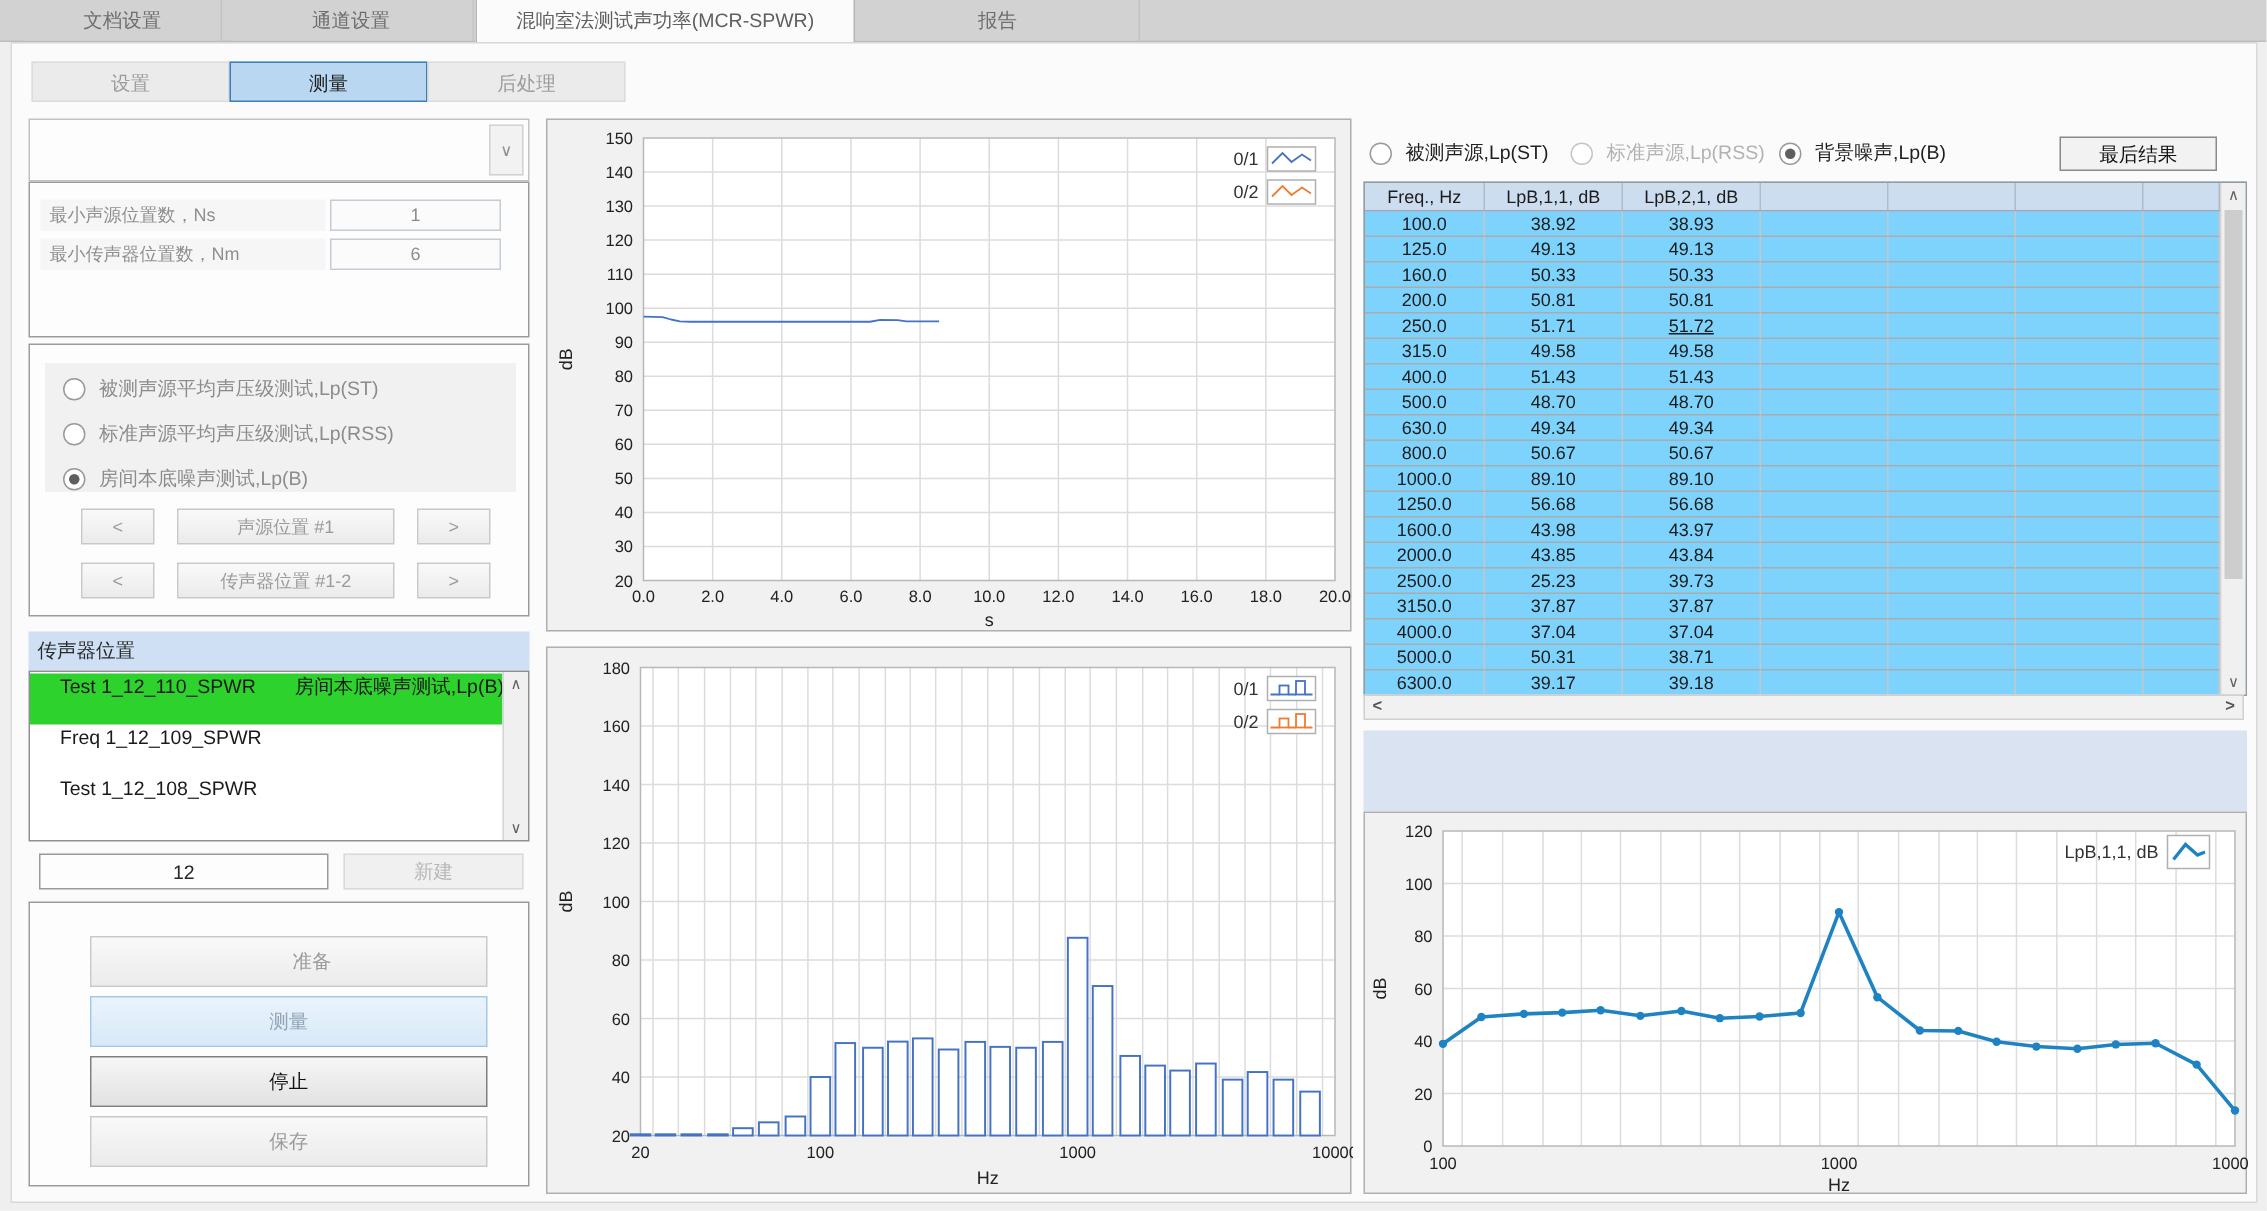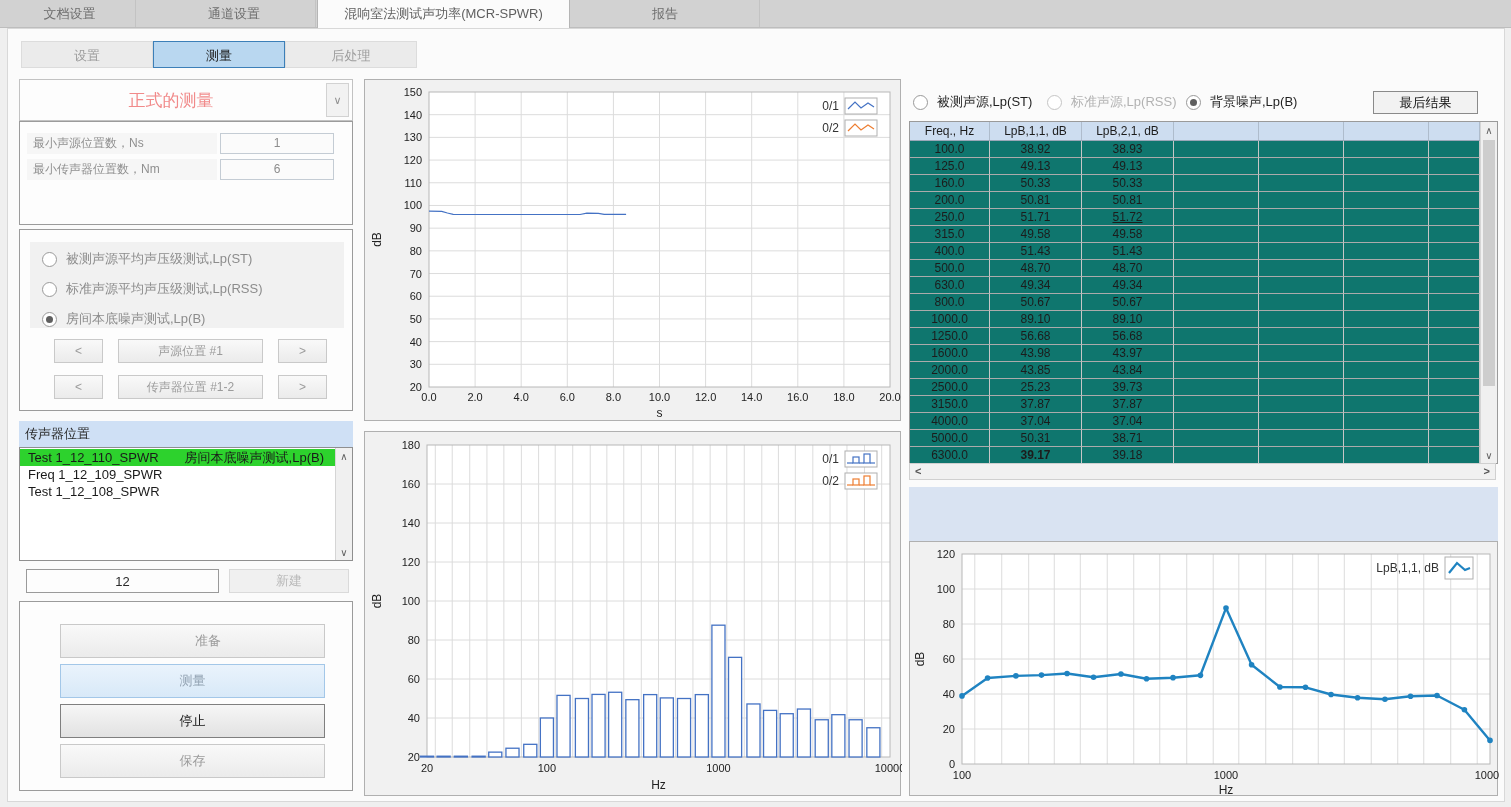--- a/index.html
+++ b/index.html
@@ -27,21 +27,21 @@
   
   .test-type-box{position:absolute;left:11px;top:200px;width:334px;height:182px;background:#fdfdfd;border:1px solid #9b9b9b;box-sizing:border-box;}
   .radio-area{position:absolute;left:10px;top:12px;width:314px;height:86px;background:#f1f1f1;}
   .radio-row{position:absolute;left:12px;height:18px;display:flex;align-items:center;font-size:13px;color:#8c8c8c;}
   .radio{width:13px;height:13px;border:1px solid #9a9a9a;border-radius:50%;background:#fff;margin-right:9px;position:relative;flex:none;}
   .radio.checked::after{content:"";position:absolute;left:3px;top:3px;width:7px;height:7px;border-radius:50%;background:#5f5f5f;}
   .radio.dim{border-color:#c5c5c5;}
   
   .filelist-label{position:absolute;left:11px;top:392px;width:334px;height:26px;line-height:26px;background:#cfe0f5;color:#2a2a2a;font-size:13px;padding-left:6px;box-sizing:border-box;}
   .filelist{position:absolute;left:11px;top:418px;width:334px;height:114px;background:#fff;border:1px solid #8f8f8f;box-sizing:border-box;}
-  .fitem{height:17px;line-height:17px;font-size:13px;color:#1a1a1a;padding-left:8px;white-space:pre;overflow:hidden;}
+  .fitem{height:34px;line-height:17px;font-size:13px;color:#1a1a1a;padding-left:20px;white-space:pre;overflow:hidden;}
   .fitem.sel{background:#2dd22d;}
   .vscroll{position:absolute;right:0;top:0;bottom:0;width:17px;background:#f0f0f0;border-left:1px solid #d5d5d5;box-sizing:border-box;}
   .sarrow{position:absolute;left:0;width:16px;height:16px;display:flex;align-items:center;justify-content:center;color:#606060;font-size:10px;}
   .count-btn{position:absolute;left:18px;top:540px;width:193px;height:24px;background:#fdfdfd;border:1px solid #9a9a9a;color:#2a2a2a;font-size:13px;display:flex;align-items:center;justify-content:center;box-sizing:border-box;}
   .new-btn{position:absolute;left:221px;top:540px;width:120px;height:24px;background:#f0f0f0;border:1px solid #dadada;color:#b8b8b8;font-size:13px;display:flex;align-items:center;justify-content:center;box-sizing:border-box;}
   
   .actions{position:absolute;left:11px;top:572px;width:334px;height:190px;background:#fdfdfd;border:1px solid #9b9b9b;box-sizing:border-box;}
   .action-btn{left:40px;width:265px;height:34px;font-size:13px;}
   .action-btn.highlighted{background:linear-gradient(#eaf3fc,#d8e9f8);border:1px solid #a3c7e8;color:#93a3b3;}
   .action-btn.enabled{background:linear-gradient(#f6f6f6,#e2e2e2);border:1px solid #7f7f7f;color:#111;}
@@ -49,51 +49,50 @@
   .chart-panel{position:absolute;background:#f1f1f1;border:1px solid #b0b0b0;box-sizing:border-box;}
   .cp1{left:356px;top:50px;width:537px;height:342px;}
   .cp2{left:356px;top:402px;width:537px;height:365px;}
   .cp3{left:901px;top:512px;width:589px;height:255px;}
   .chart-panel svg{position:absolute;left:0;top:0;}
   
   .ropt{position:absolute;top:64px;height:18px;display:flex;align-items:center;font-size:13px;color:#1f1f1f;}
   .ropt.dim{color:#b2b2b2;}
   .final-btn{position:absolute;left:1365px;top:62px;width:105px;height:23px;background:#f2f2f2;border:1px solid #8a8a8a;color:#111;font-size:13px;display:flex;align-items:center;justify-content:center;box-sizing:border-box;}
   
-  .rtable{position:absolute;left:901px;top:92px;width:587px;height:341px;background:#0f766e;border:1px solid #9a9a9a;box-sizing:content-box;}
+  .rtable{position:absolute;left:901px;top:92px;width:587px;height:341px;background:#7dd3fc;border:1px solid #9a9a9a;box-sizing:content-box;}
   .trow{display:flex;height:17px;}
   .trow.head{height:18px;background:#cdddf0;border-bottom:1px solid #9aa7b8;}
   .tcell{height:100%;line-height:17px;font-size:12px;color:#1c1c1c;text-align:center;border-right:1px solid #c6c6c6;box-sizing:border-box;flex:none;overflow:hidden;}
   .trow.head .tcell{line-height:18px;border-right:1px solid #aebccc;}
   .trow.body .tcell{border-bottom:1px solid #ababab;}
   .hscroll{position:absolute;left:901px;top:434px;width:587px;height:17px;background:#f1f1f1;border:1px solid #d0d0d0;box-sizing:border-box;}
   .hscroll .ar{position:absolute;top:0;height:15px;line-height:15px;color:#555;font-size:11px;font-weight:bold;}
   .blue-panel{position:absolute;left:901px;top:458px;width:589px;height:54px;background:#d9e3f2;}
   .thumb{position:absolute;left:2px;width:12px;background:#cdcdcd;}
 </style>
 </head>
 <body>
 
 <div class="app">
   <div class="tabbar" id="tabbar">
-      <div class="tab" style="left: 4px; width: 132px;">文档设置</div>
+      <div class="tab" style="left: 16px; width: 132px;">文档设置</div>
       <div class="tab" style="left: 153px; width: 163px;">通道设置</div>
       <div class="tab" style="left: 571px; width: 189px;">报告</div>
       <div class="tab active" style="left: 317px; width: 253px;">混响室法测试声功率(MCR-SPWR)</div>
     </div>
 
   <div class="content">
     <div id="subtabs">
         <div class="subtab" style="left: 13px;">设置</div>
         <div class="subtab active" style="left: 145px;">测量</div>
         <div class="subtab" style="left: 277px;">后处理</div>
       </div>
 
     <div class="mode-select">
-      <span class="mode-title">正式的测量</span>
       <span class="mode-dd">∨</span>
     </div>
 
     <div class="params-box" id="paramsBox">
         <div class="param-label" style="top: 11px;">最小声源位置数，Ns</div>
         <div class="param-input" style="top: 11px;">1</div>
         <div class="param-label" style="top: 37px;">最小传声器位置数，Nm</div>
         <div class="param-input" style="top: 37px;">6</div>
       </div>
 
@@ -473,21 +472,21 @@
             <div class="tcell" style="width: 80px;">5000.0</div>
             <div class="tcell" style="width: 92px;">50.31</div>
             <div class="tcell" style="width: 92px;">38.71</div>
             <div class="tcell" style="width: 85px;"></div>
             <div class="tcell" style="width: 85px;"></div>
             <div class="tcell" style="width: 85px;"></div>
             <div class="tcell" style="width: 51px;"></div>
           </div>
           <div class="trow body">
             <div class="tcell" style="width: 80px;">6300.0</div>
-            <div class="tcell" style="width: 92px; font-weight: bold;">39.17</div>
+            <div class="tcell" style="width: 92px;">39.17</div>
             <div class="tcell" style="width: 92px;">39.18</div>
             <div class="tcell" style="width: 85px;"></div>
             <div class="tcell" style="width: 85px;"></div>
             <div class="tcell" style="width: 85px;"></div>
             <div class="tcell" style="width: 51px;"></div>
           </div>
         </div>
       <div class="vscroll">
         <span class="sarrow" style="top:0;">∧</span>
         <span class="sarrow" style="bottom:0;">∨</span>

